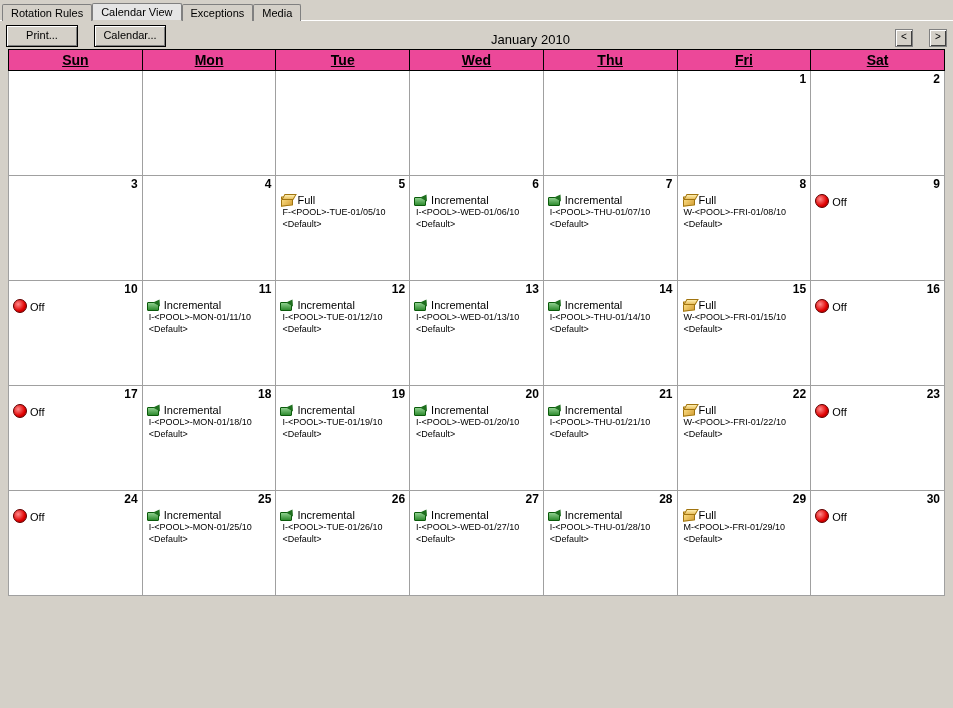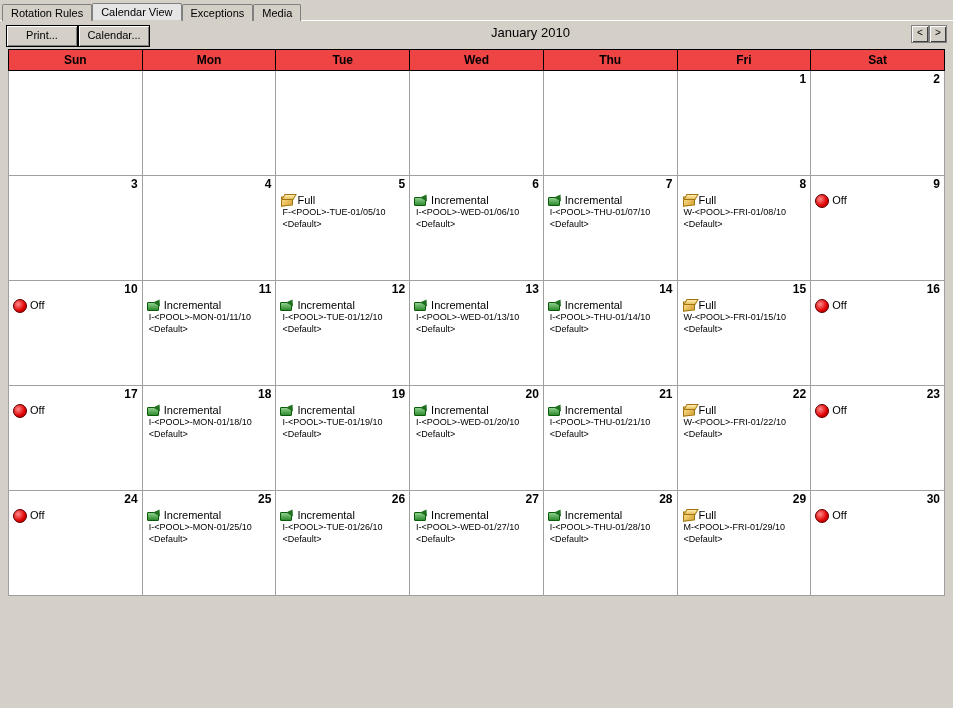--- a/index.html
+++ b/index.html
@@ -1,30 +1,30 @@
 <!DOCTYPE html>
 <html><head>
 <meta charset="utf-8">
 <style>
   html,body{margin:0;padding:0;font-family:Tahoma,Arial,sans-serif;font-size:11px;background:#d4d0c8;color:#000;}
   .window{width:953px;height:708px;background:#d4d0c8;position:relative;box-sizing:border-box;}
   .tabs{display:flex;align-items:flex-end;height:20px;padding:0 2px;border-bottom:1px solid #fff;}
   .tab{padding:2px 8px;border:1px solid #808080;border-bottom:none;background:#d4d0c8;margin-right:0px;position:relative;top:1px;cursor:default;border-top-left-radius:2px;border-top-right-radius:2px;}
   .tab.active{background:#e5e5e5;border-bottom:1px solid #d4d0c8;top:1px;}
-  .toolbar{display:flex;align-items:flex-start;height:22px;padding:4px 6px 2px 6px;gap:0;}
+  .toolbar{display:flex;align-items:flex-end;height:22px;padding:4px 6px 2px 6px;gap:16px;}
   .btn{min-width:58px;height:20px;border:1px solid #000;background:#d4d0c8;box-shadow:inset 1px 1px 0 #fff,inset -1px -1px 0 #808080;text-align:center;line-height:18px;cursor:default;padding:0 6px;font-size:11px;}
   .title-area{flex:1;text-align:center;font-size:13px;}
   .nav-btn{width:16px;height:16px;border:1px solid #808080;background:#d4d0c8;box-shadow:inset 1px 1px 0 #fff,inset -1px -1px 0 #404040;text-align:center;line-height:13px;font-size:10px;cursor:default;}
   .calendar-wrap{padding:0 8px 8px 8px;background:#d4d0c8;}
   .cal{width:100%;border-collapse:collapse;table-layout:fixed;background:#fff;border:1px solid #000;}
-  .cal th{background:#ef4444;border:1px solid #000;font-weight:bold;height:18px;font-size:12px;}
+  .cal th{background:#ec4899;border:1px solid #000;font-weight:bold;height:18px;font-size:14px;text-decoration:underline;}
   .cal td{border:1px solid #a0a0a0;height:104px;vertical-align:top;padding:0;position:relative;}
   .daynum{position:absolute;top:1px;right:4px;font-weight:bold;font-size:12px;}
   .entry{padding:2px 2px 2px 4px;margin-top:16px;font-size:10px;line-height:12px;}
-  .entry-row{display:flex;align-items:flex-start;gap:3px;}
+  .entry-row{display:flex;align-items:flex-end;gap:3px;}
   .entry-title{font-size:11px;}
   .entry-sub{font-size:9px;color:#000;padding-left:2px;white-space:nowrap;overflow:hidden;}
   .icon-off{width:12px;height:12px;border-radius:50%;background:radial-gradient(circle at 35% 35%,#ff8a8a 0%,#e00000 60%,#900000 100%);border:1px solid #600000;display:inline-block;flex:none;}
   .icon-full{width:14px;height:12px;display:inline-block;flex:none;position:relative;}
   .icon-full::before{content:"";position:absolute;left:1px;top:2px;width:10px;height:8px;background:linear-gradient(135deg,#ffe38a,#d6a23a);border:1px solid #a07410;transform:skewY(-6deg);}
   .icon-full::after{content:"";position:absolute;left:3px;top:0px;width:10px;height:4px;background:linear-gradient(#ffeeb0,#e8c060);border:1px solid #a07410;transform:skewX(-30deg);}
   .icon-inc{width:14px;height:12px;display:inline-block;flex:none;position:relative;}
   .icon-inc::before{content:"";position:absolute;left:0;top:3px;width:10px;height:7px;background:linear-gradient(#8fd08f,#2e8b2e);border:1px solid #0a5a0a;border-radius:1px;}
   .icon-inc::after{content:"";position:absolute;right:-1px;top:0px;width:0;height:0;border-left:4px solid transparent;border-right:4px solid transparent;border-bottom:6px solid #1e6f1e;transform:rotate(30deg);}
 </style>

